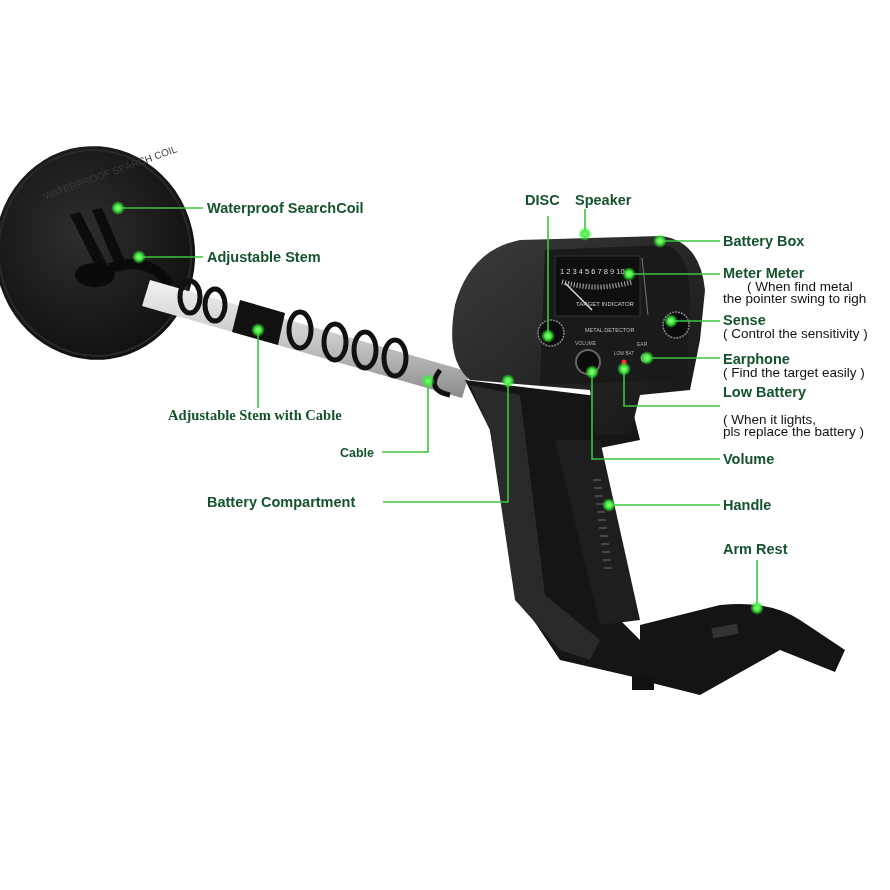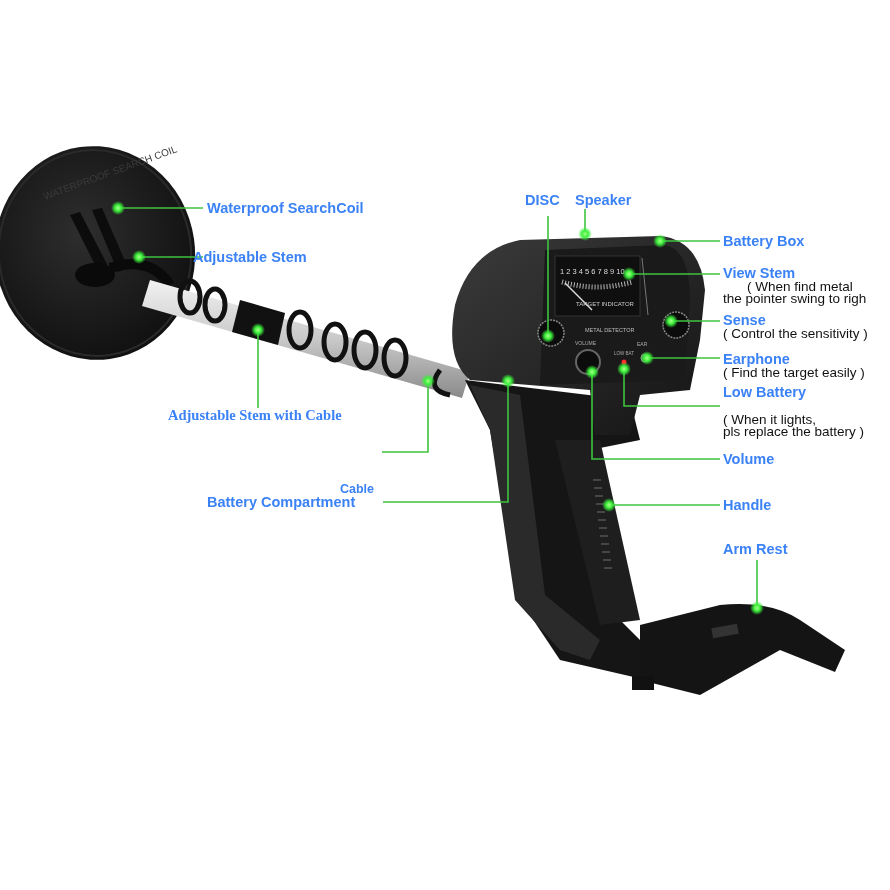--- a/index.html
+++ b/index.html
@@ -1,21 +1,21 @@
 <!DOCTYPE html>
 <html><head>
 <meta charset="utf-8">
 <style>
   html, body { margin:0; padding:0; background:#ffffff; }
   body { width:890px; height:890px; position:relative; overflow:hidden; font-family:"Liberation Sans", sans-serif; }
   #stage { position:absolute; left:0; top:0; width:890px; height:890px; }
   svg.art { position:absolute; left:0; top:0; }
-  .lbl { position:absolute; color:#3b82f6; font-weight:bold; font-size:14.5px; white-space:nowrap; line-height:16px; }
+  .lbl { position:absolute; color:#14532d; font-weight:bold; font-size:14.5px; white-space:nowrap; line-height:16px; }
   .sub { position:absolute; color:#111; font-weight:normal; font-size:13.5px; white-space:nowrap; line-height:12px; }
-  .small { font-size:12.5px;margin-top:36px; }
+  .small { font-size:12.5px; }
 </style>
 </head>
 <body>
 
 <div id="stage">
 
 <svg class="art" width="890" height="890" viewBox="0 0 890 890">
   <defs>
     <radialGradient id="coilGrad" cx="0.45" cy="0.4" r="0.6">
       <stop offset="0" stop-color="#2e2e2e"></stop>
@@ -143,29 +143,29 @@
     <circle cx="671" cy="321" r="7" fill="url(#glow)"></circle>
     <circle cx="647" cy="358" r="7" fill="url(#glow)"></circle>
     <circle cx="624" cy="369" r="7" fill="url(#glow)"></circle>
     <circle cx="592" cy="372" r="7" fill="url(#glow)"></circle>
     <circle cx="609" cy="505" r="7" fill="url(#glow)"></circle>
     <circle cx="757" cy="608" r="7" fill="url(#glow)"></circle>
   </g>
 </svg>
 
 <div class="lbl" style="left:207px;top:200px;">Waterproof SearchCoil</div>
-<div class="lbl" style="left:193px;top:249px;">Adjustable Stem</div>
+<div class="lbl" style="left:207px;top:249px;">Adjustable Stem</div>
 <div class="lbl" style="left:168px;top:407px;font-family:Liberation Serif, serif;">Adjustable Stem with Cable</div>
 <div class="lbl small" style="left:340px;top:445px;">Cable</div>
 <div class="lbl" style="left:207px;top:494px;">Battery Compartment</div>
 <div class="lbl" style="left:525px;top:192px;">DISC</div>
 <div class="lbl" style="left:575px;top:192px;">Speaker</div>
 <div class="lbl" style="left:723px;top:233px;">Battery Box</div>
 
-<div class="lbl" style="left:723px;top:265px;">View Stem</div>
+<div class="lbl" style="left:723px;top:265px;">Meter Meter</div>
 <div class="sub" style="left:723px;top:281px;margin-left:24px;">( When find metal</div>
 <div class="sub" style="left:723px;top:293px;"> the pointer swing to righ</div>
 
 <div class="lbl" style="left:723px;top:312px;">Sense</div>
 <div class="sub" style="left:723px;top:328px;text-align:center;">( Control the sensitivity )</div>
 
 <div class="lbl" style="left:723px;top:351px;">Earphone</div>
 <div class="sub" style="left:723px;top:367px;">( Find the target easily )</div>
 
 <div class="lbl" style="left:723px;top:384px;text-align:center;">Low Battery</div>

